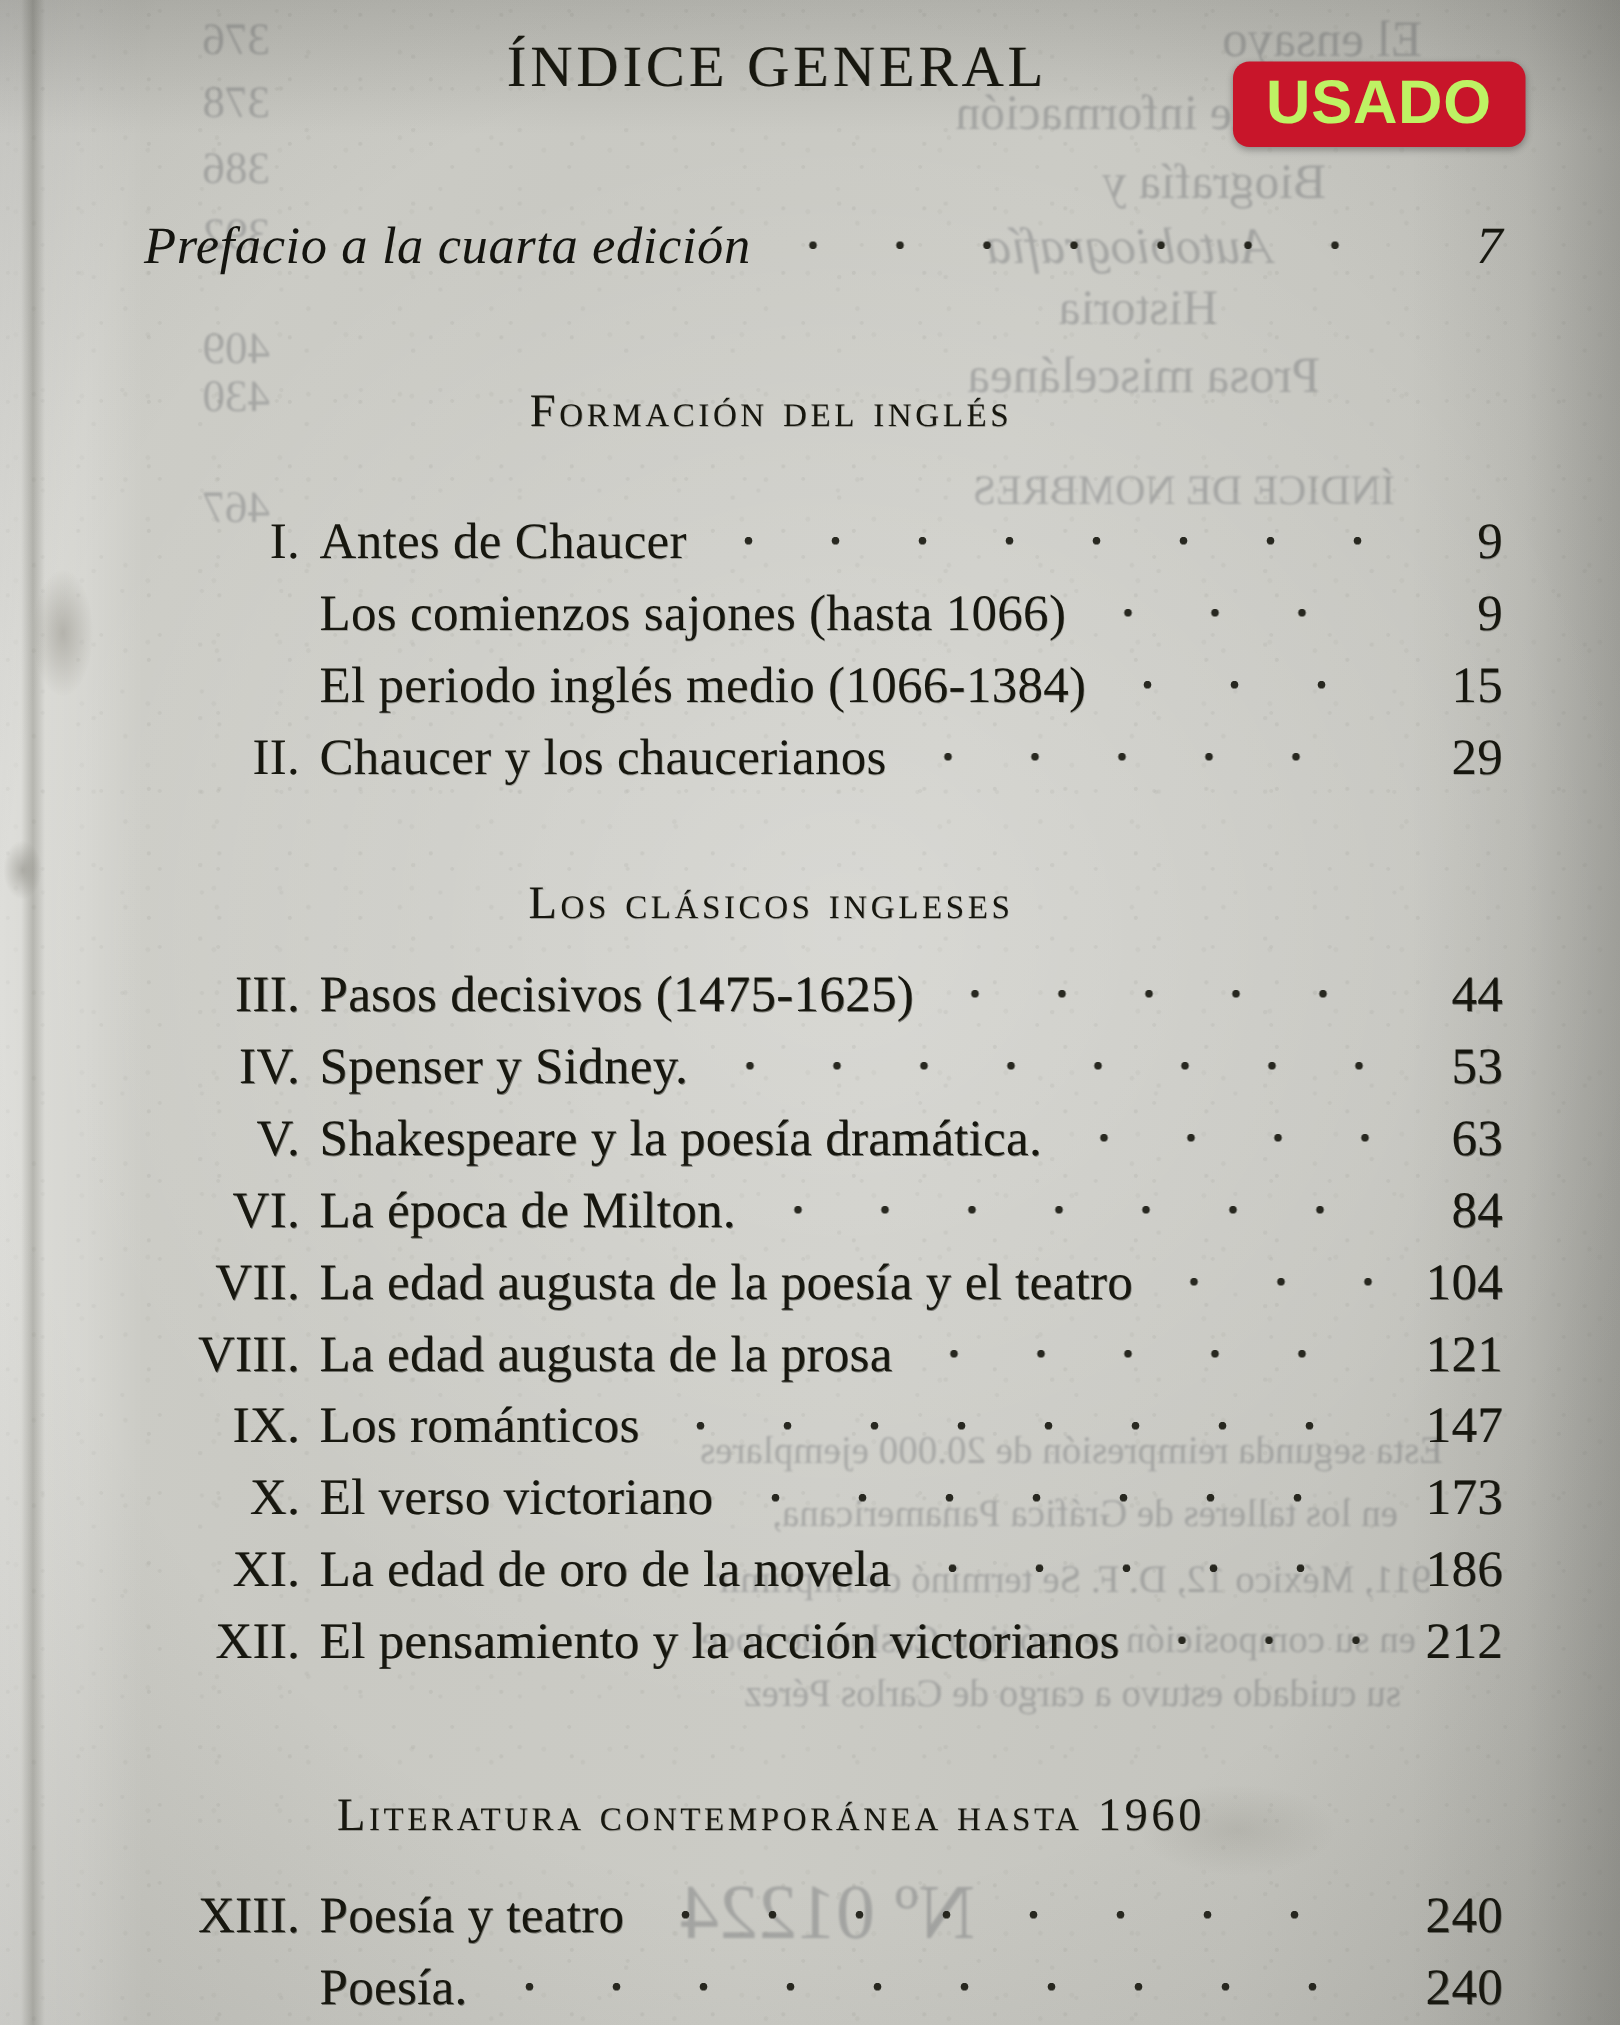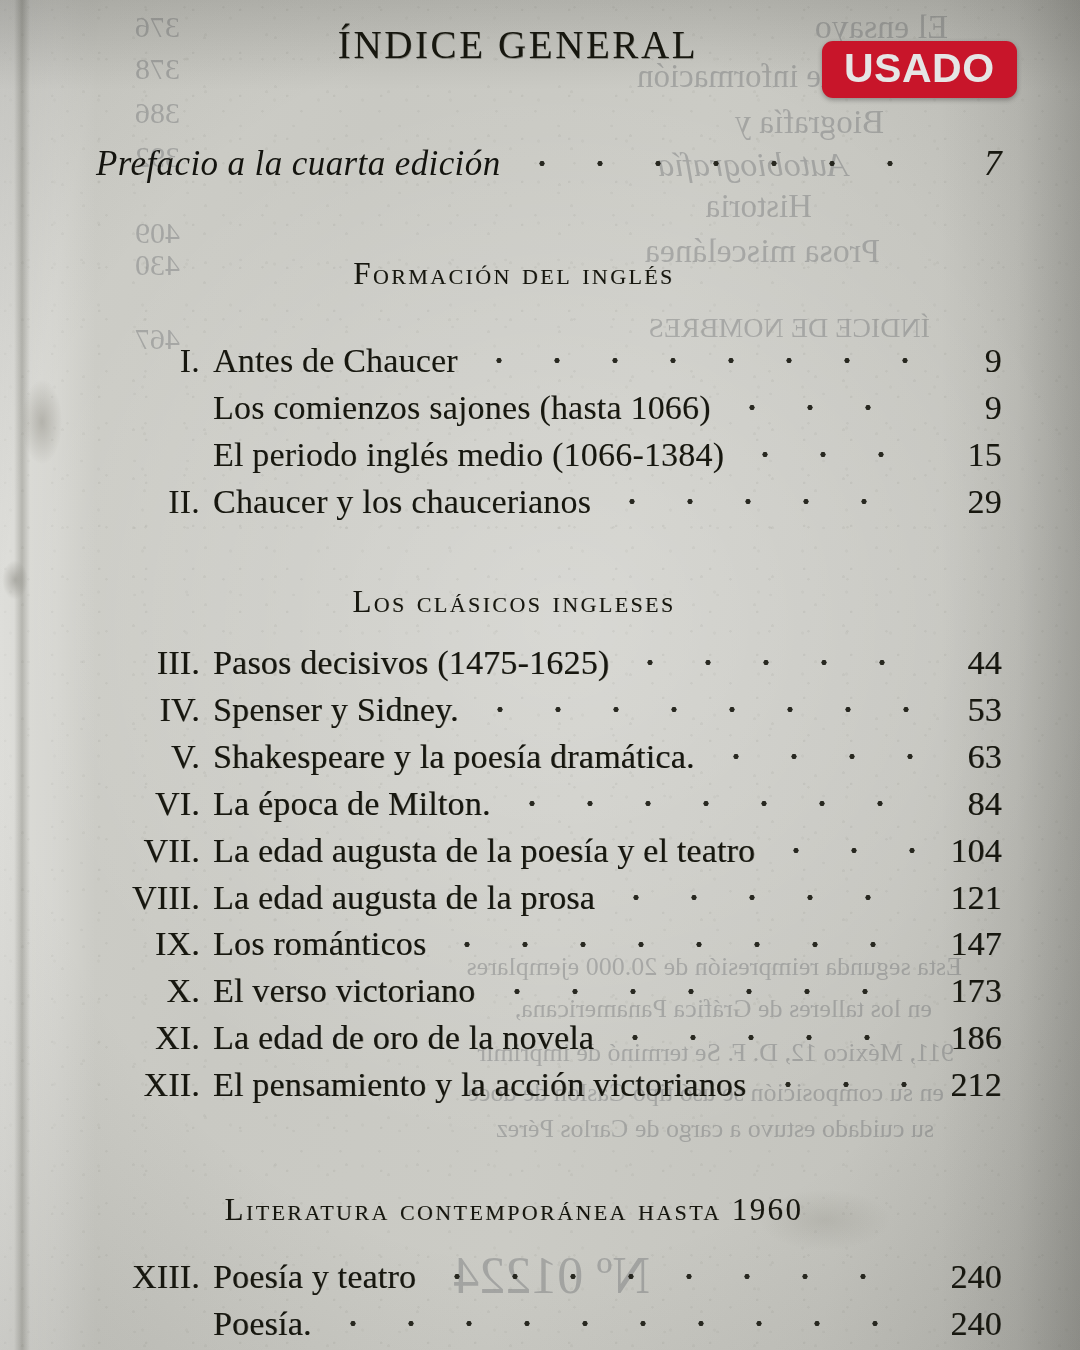--- a/index.html
+++ b/index.html
@@ -98,21 +98,21 @@
     position: absolute;
     left: 822px;
     top: 41px;
     padding: 7px 22px 9px 22px;
     border-radius: 11px;
     font-family: "Liberation Sans", "DejaVu Sans", sans-serif;
     font-weight: bold;
     font-size: 41px;
     letter-spacing: 0.5px;
     line-height: 1;
-    color: #e5e5e5;
+    color: #bef264;
     background: #c8152a;
     box-shadow: 0 2px 5px rgba(0,0,0,0.30);
     z-index: 40;
   }
 
   
   .content {
     position: relative;
     z-index: 20;
     padding: 0;

